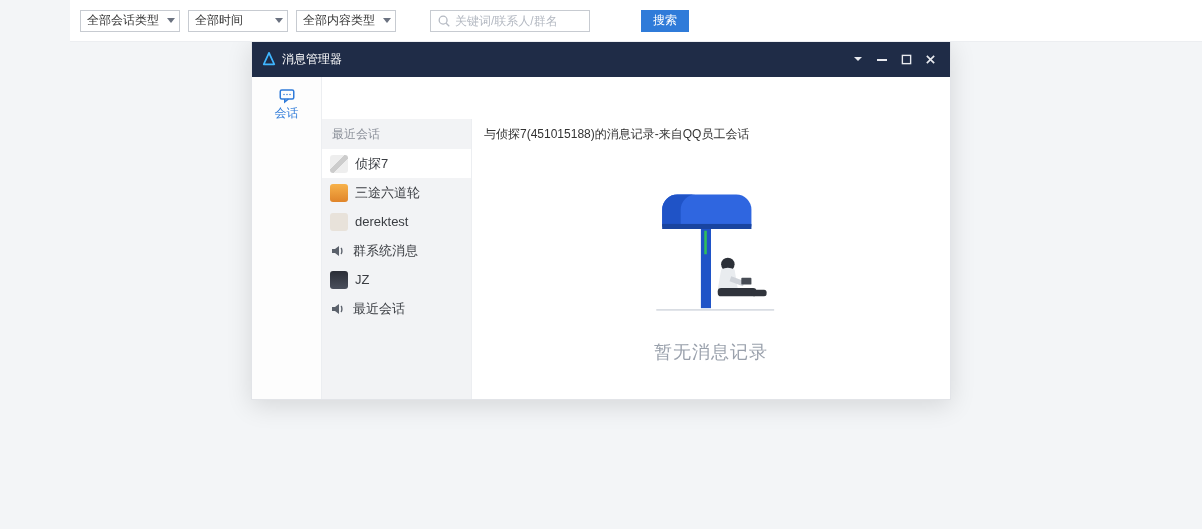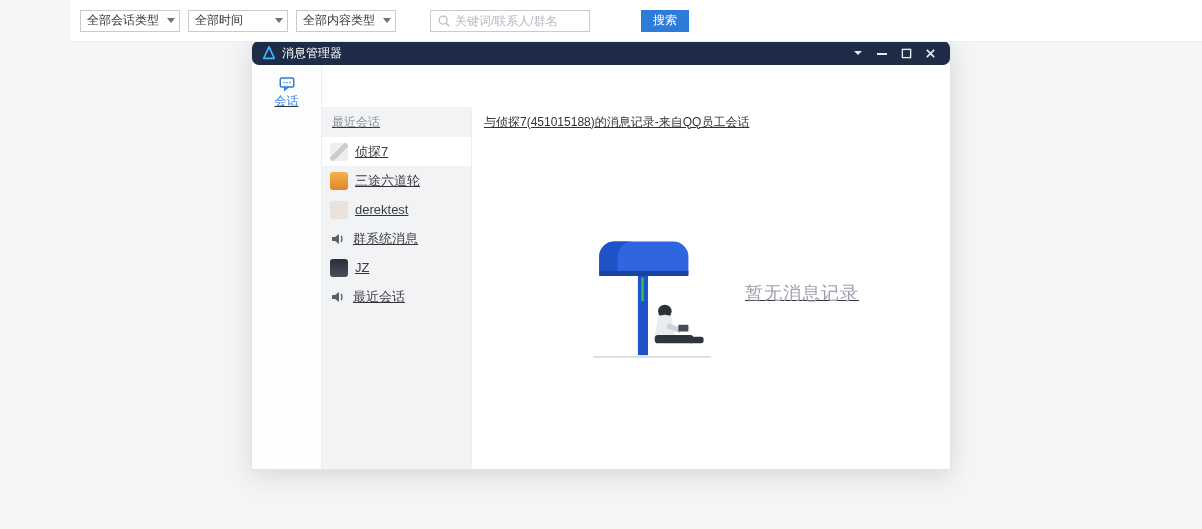--- a/index.html
+++ b/index.html
@@ -15,47 +15,45 @@
   }
   .window{
     width:700px;
     margin-top:40px;
     background:#fff;
     box-shadow:0 6px 24px rgba(0,0,0,.12);
     border:1px solid #e2e4e8;
   }
   
   .titlebar{
-    height:24px;
+    height:36px;
     background:#1f2c47;
     color:#fff;
     display:flex;
     align-items:center;
     padding:0 8px 0 10px;
     font-size:12px;
-    border-radius:7px;
   }
   .titlebar .logo{
     width:14px;height:14px;margin-right:6px;
     display:flex;align-items:center;justify-content:center;
   }
   .titlebar .title{flex:0 0 auto;}
   .titlebar .spacer{flex:1;}
   .win-btn{
     width:24px;height:30px;
     display:flex;align-items:center;justify-content:center;
     color:#e8eaef;
     cursor:pointer;
   }
   .win-btn svg{display:block;}
   
   .body{
     display:flex;
-    height:404px;
-    text-decoration:underline;
+    height:322px;
   }
   .nav{
     width:70px;
     background:#fdfdfd;
     border-right:1px solid #eceef1;
     display:flex;
     flex-direction:column;
   }
   .nav-item{
     height:55px;
@@ -180,21 +178,21 @@
     height:30px;
     display:flex;
     align-items:center;
     padding:0 12px;
     font-size:12px;
     color:#333;
   }
   .empty{
     flex:1;
     display:flex;
-    flex-direction:row;
+    flex-direction:column;
     align-items:center;
     justify-content:center;
     gap:12px;
     padding-bottom:20px;
   }
   .empty-text{
     color:#9aa1ac;
     font-size:18px;
     letter-spacing:1px;
   }

